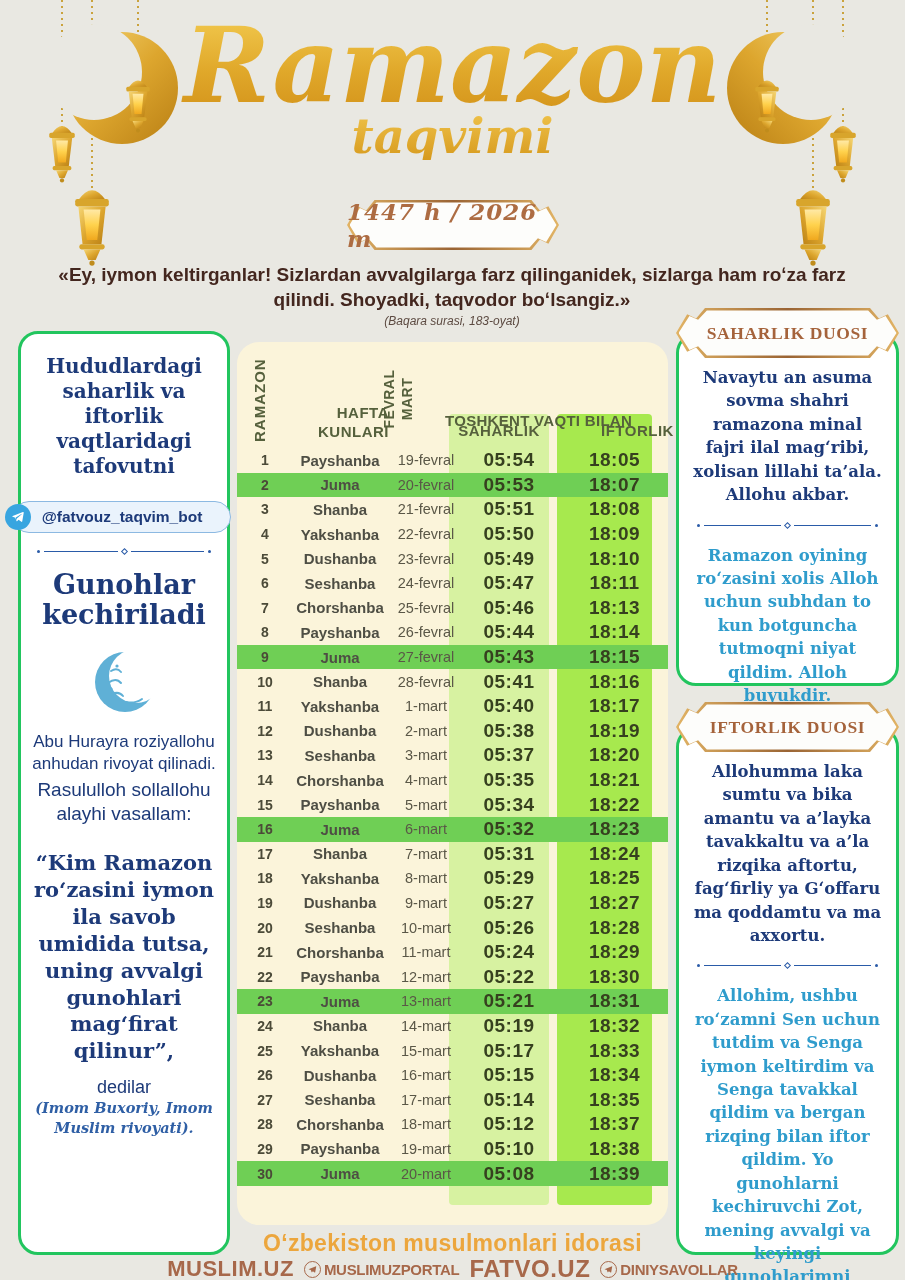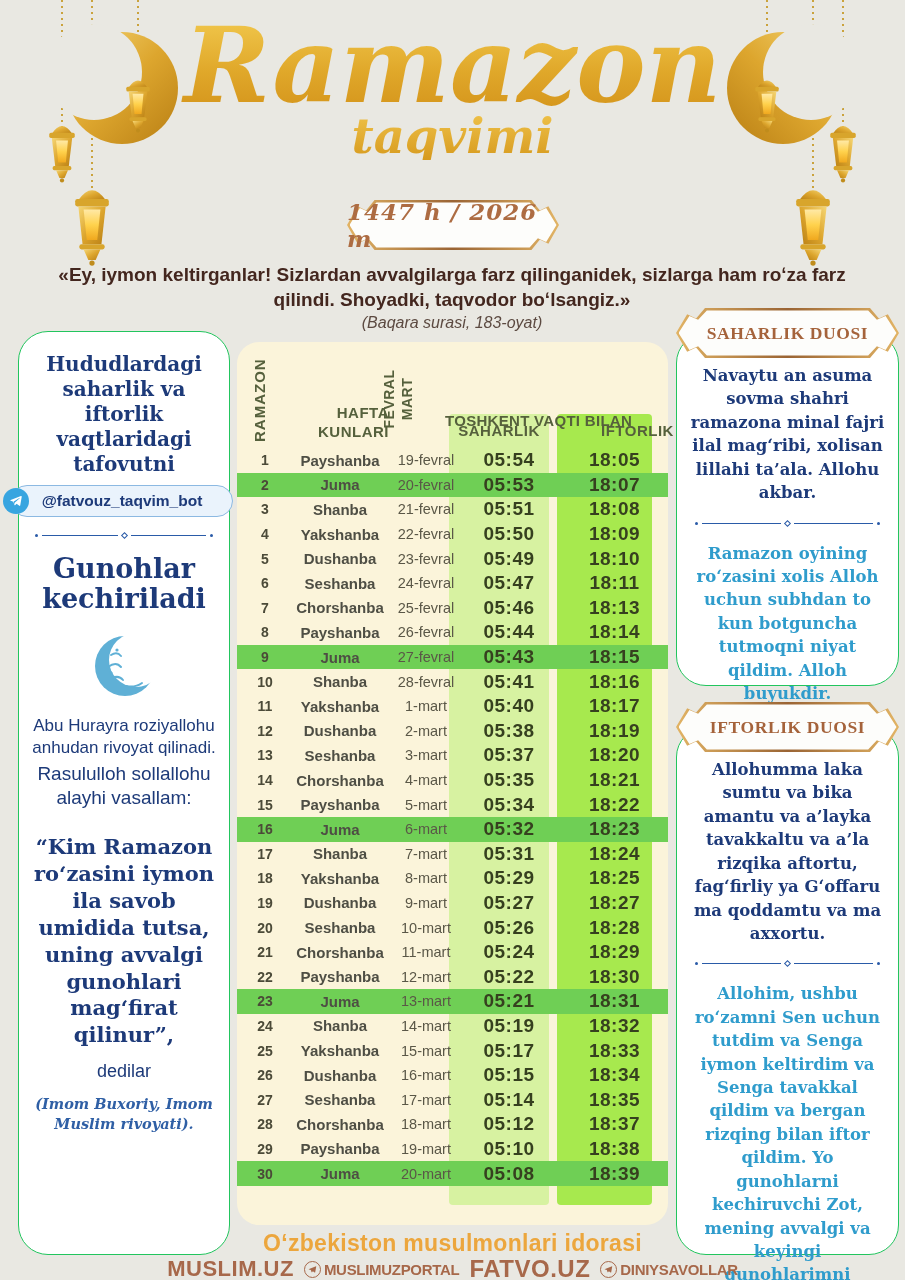--- a/index.html
+++ b/index.html
@@ -50,34 +50,34 @@
     font-family:"Liberation Serif", serif;
   }
 
   
   .quote {
     position:absolute; left:42px; top:262px; width:820px; text-align:center;
     font-weight:bold; font-size:19px; line-height:1.32; color:#43261e;
   }
   .quote-src {
     position:absolute; left:42px; top:314px; width:820px; text-align:center;
-    font-style:italic; font-size:16px; color:#5c4a41;
+    font-style:italic; font-size:12px; color:#5c4a41;
   }
 
   
   .card {
-    position:absolute; background:#ffffff; border:1px solid #22c55e; border-radius:30px;
+    position:absolute; background:#ffffff; border:3px solid #22c55e; border-radius:20px;
   }
   .left-card { left:18px; top:331px; width:212px; height:924px; padding:20px 10px; text-align:center; }
   .navy { color:#1d3a79; }
   .lc-p1, .lc-p2 {
     font-family:"DejaVu Serif", serif; font-weight:bold; font-size:20px; line-height:1.25;
   }
   .tg-pill {
-    position:relative; margin:8px -14px 10px -18px; height:32px;
+    position:relative; margin:22px -14px 10px -18px; height:32px;
     background:#eaf3fc; border:1.5px solid #8cb9e2; border-radius:16px;
     display:flex; align-items:center; justify-content:center;
   }
   .tg-pill .txt { font-weight:bold; font-size:15.5px; color:#1d3a79; }
   .tg-circle {
     position:absolute; left:-9px; top:2px; width:26px; height:26px; border-radius:50%;
     background:#38a5e0; display:flex; align-items:center; justify-content:center;
   }
   .divider { display:flex; align-items:center; justify-content:center; gap:4px; margin:16px 6px; color:#2a5ba8; }
   .divider .ln { flex:1; height:1px; background:#2a5ba8; }
@@ -89,21 +89,21 @@
   .calli { margin:10px auto 6px; display:block; }
   .lc-p3 { font-size:17px; line-height:1.3; color:#1d3a79; font-weight:500; }
   .lc-p3b { font-size:19px; line-height:1.28; color:#1d3a79; font-weight:500; margin-top:2px; }
   .lc-p4 {
     font-family:"DejaVu Serif", serif; font-weight:bold; font-size:21px; line-height:1.28;
     color:#1d3a79; margin-top:24px;
   }
   .lc-dedilar { font-size:18px; color:#1d3a79; font-weight:500; margin-top:12px; }
   .lc-imom {
     font-family:"DejaVu Serif", serif; font-style:italic; font-weight:bold;
-    font-size:14.5px; line-height:1.35; color:#2f5fa5; margin-top:12px;
+    font-size:14.5px; line-height:1.35; color:#2f5fa5; margin-top:0;
   }
 
   
   .table-card {
     position:absolute; left:237px; top:342px; width:431px; height:883px;
     background:#fbf4da; border-radius:22px;
   }
   .stripe { position:absolute; top:72px; bottom:20px; border-radius:4px; }
   .stripe.sah { left:212px; width:100px; background:#d7f2a1; }
   .stripe.ift { left:320px; width:95px; background:#a7e94e; }

